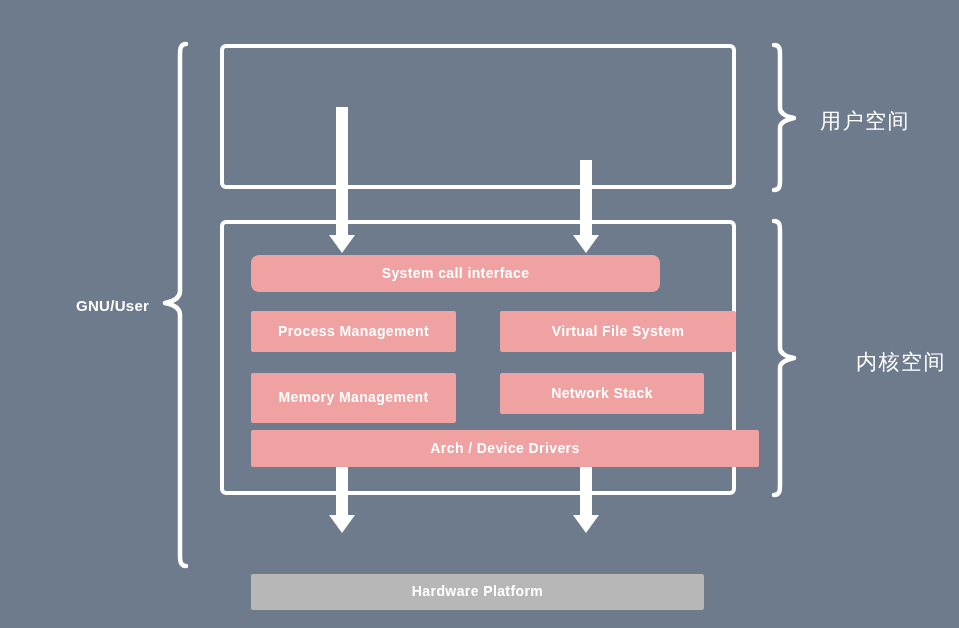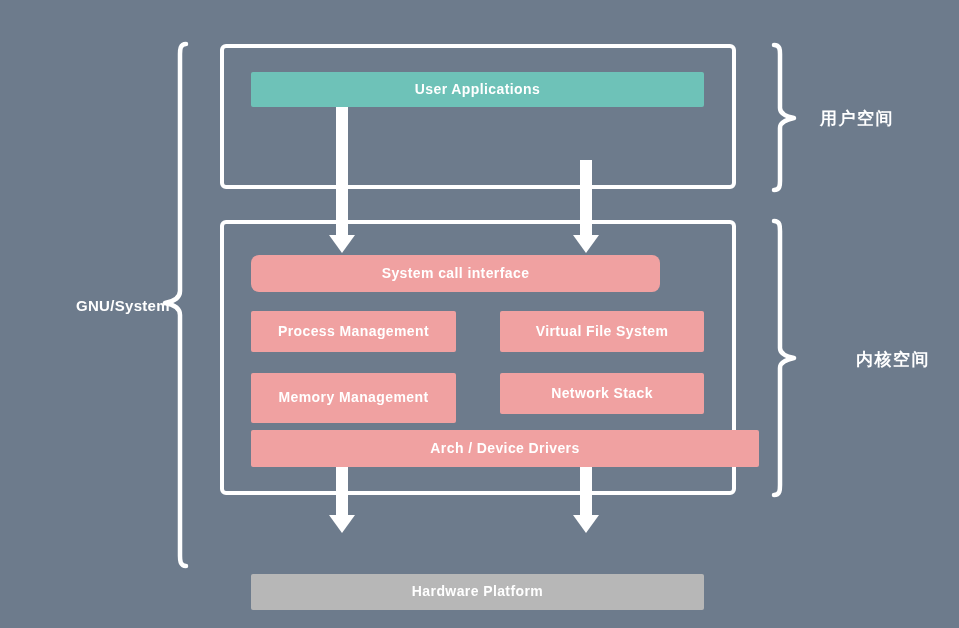--- a/index.html
+++ b/index.html
@@ -75,40 +75,39 @@
     position: absolute;
     color: #ffffff;
     white-space: nowrap;
   }
   .side-label.latin {
     font-size: 15px;
     font-weight: bold;
     letter-spacing: .3px;
   }
   .side-label.cjk {
-    font-size: 17px;
-    font-weight: bold;
+    font-size: 21px;
+    font-weight: normal;
     letter-spacing: 1.5px;
   }
 </style>
 </head>
 <body>
 
 <div id="canvas">
 
   <div class="brace" style="left:160px; top:38px; width:28px; height:534px;">
     <svg width="28" height="534" viewBox="0 0 28 534" fill="none">
       <path d="M26 6 C20 6 20 12 20 16 L20 253 C20 259 16 263 5 265 C16 267 20 271 20 277 L20 518 C20 522 20 528 26 528" stroke="#ffffff" stroke-width="4.5" stroke-linecap="round" stroke-linejoin="round" fill="none"></path>
     </svg>
   </div>
-  <div class="side-label latin" style="left:76px; top:297px;">GNU/System</div>
+  <div class="side-label latin" style="left:76px; top:297px;">GNU/User</div>
 
   <div class="group-box" style="left:220px; top:44px; width:516px; height:145px;"></div>
 
-  <div class="block teal" style="left:251px; top:72px; width:453px; height:35px;">User Applications</div>
 
 
   <div class="brace" style="left:772px; top:42px; width:26px; height:150px;">
     <svg width="26" height="150" viewBox="0 0 26 150" fill="none">
       <path d="M2 3 C8 3 8 8 8 12 L8 66 C8 71 12 74 22 76 C12 78 8 81 8 86 L8 139 C8 143 8 148 2 148" stroke="#ffffff" stroke-width="4.5" stroke-linecap="round" stroke-linejoin="round" fill="none"></path>
     </svg>
   </div>
   <div class="side-label cjk" style="left:820px; top:107px;">用户空间</div>
 
   <div class="arrow" style="left:329px; top:107px; width:26px; height:146px;">
@@ -120,21 +119,21 @@
     <div class="shaft" style="height:75px;"></div>
     <div class="head"></div>
   </div>
 
   <div class="group-box" style="left:220px; top:220px; width:516px; height:275px;"></div>
 
   <div class="block pink" style="left:251px; top:255px; width:409px; height:37px;border-radius:8px;">System call interface</div>
 
   <div class="block pink" style="left:251px; top:311px; width:205px; height:41px;text-align:center;">Process Management</div>
 
-  <div class="block pink" style="left:500px; top:311px; width:204px; height:41px;">Virtual File System</div>
+  <div class="block pink" style="left:500px; top:311px; width:236px; height:41px;">Virtual File System</div>
 
   <div class="block pink" style="left:251px; top:373px; width:205px; height:50px;">Memory Management</div>
 
   <div class="block pink" style="left:500px; top:373px; width:204px; height:41px;">Network Stack</div>
 
   <div class="block pink" style="left:251px; top:430px; width:508px; height:37px;">Arch / Device Drivers</div>
 
   <div class="brace" style="left:772px; top:218px; width:26px; height:280px;">
     <svg width="26" height="280" viewBox="0 0 26 280" fill="none">
       <path d="M2 3 C8 3 8 8 8 13 L8 130 C8 135 12 138 22 140 C12 142 8 145 8 150 L8 267 C8 272 8 277 2 277" stroke="#ffffff" stroke-width="4.5" stroke-linecap="round" stroke-linejoin="round" fill="none"></path>

